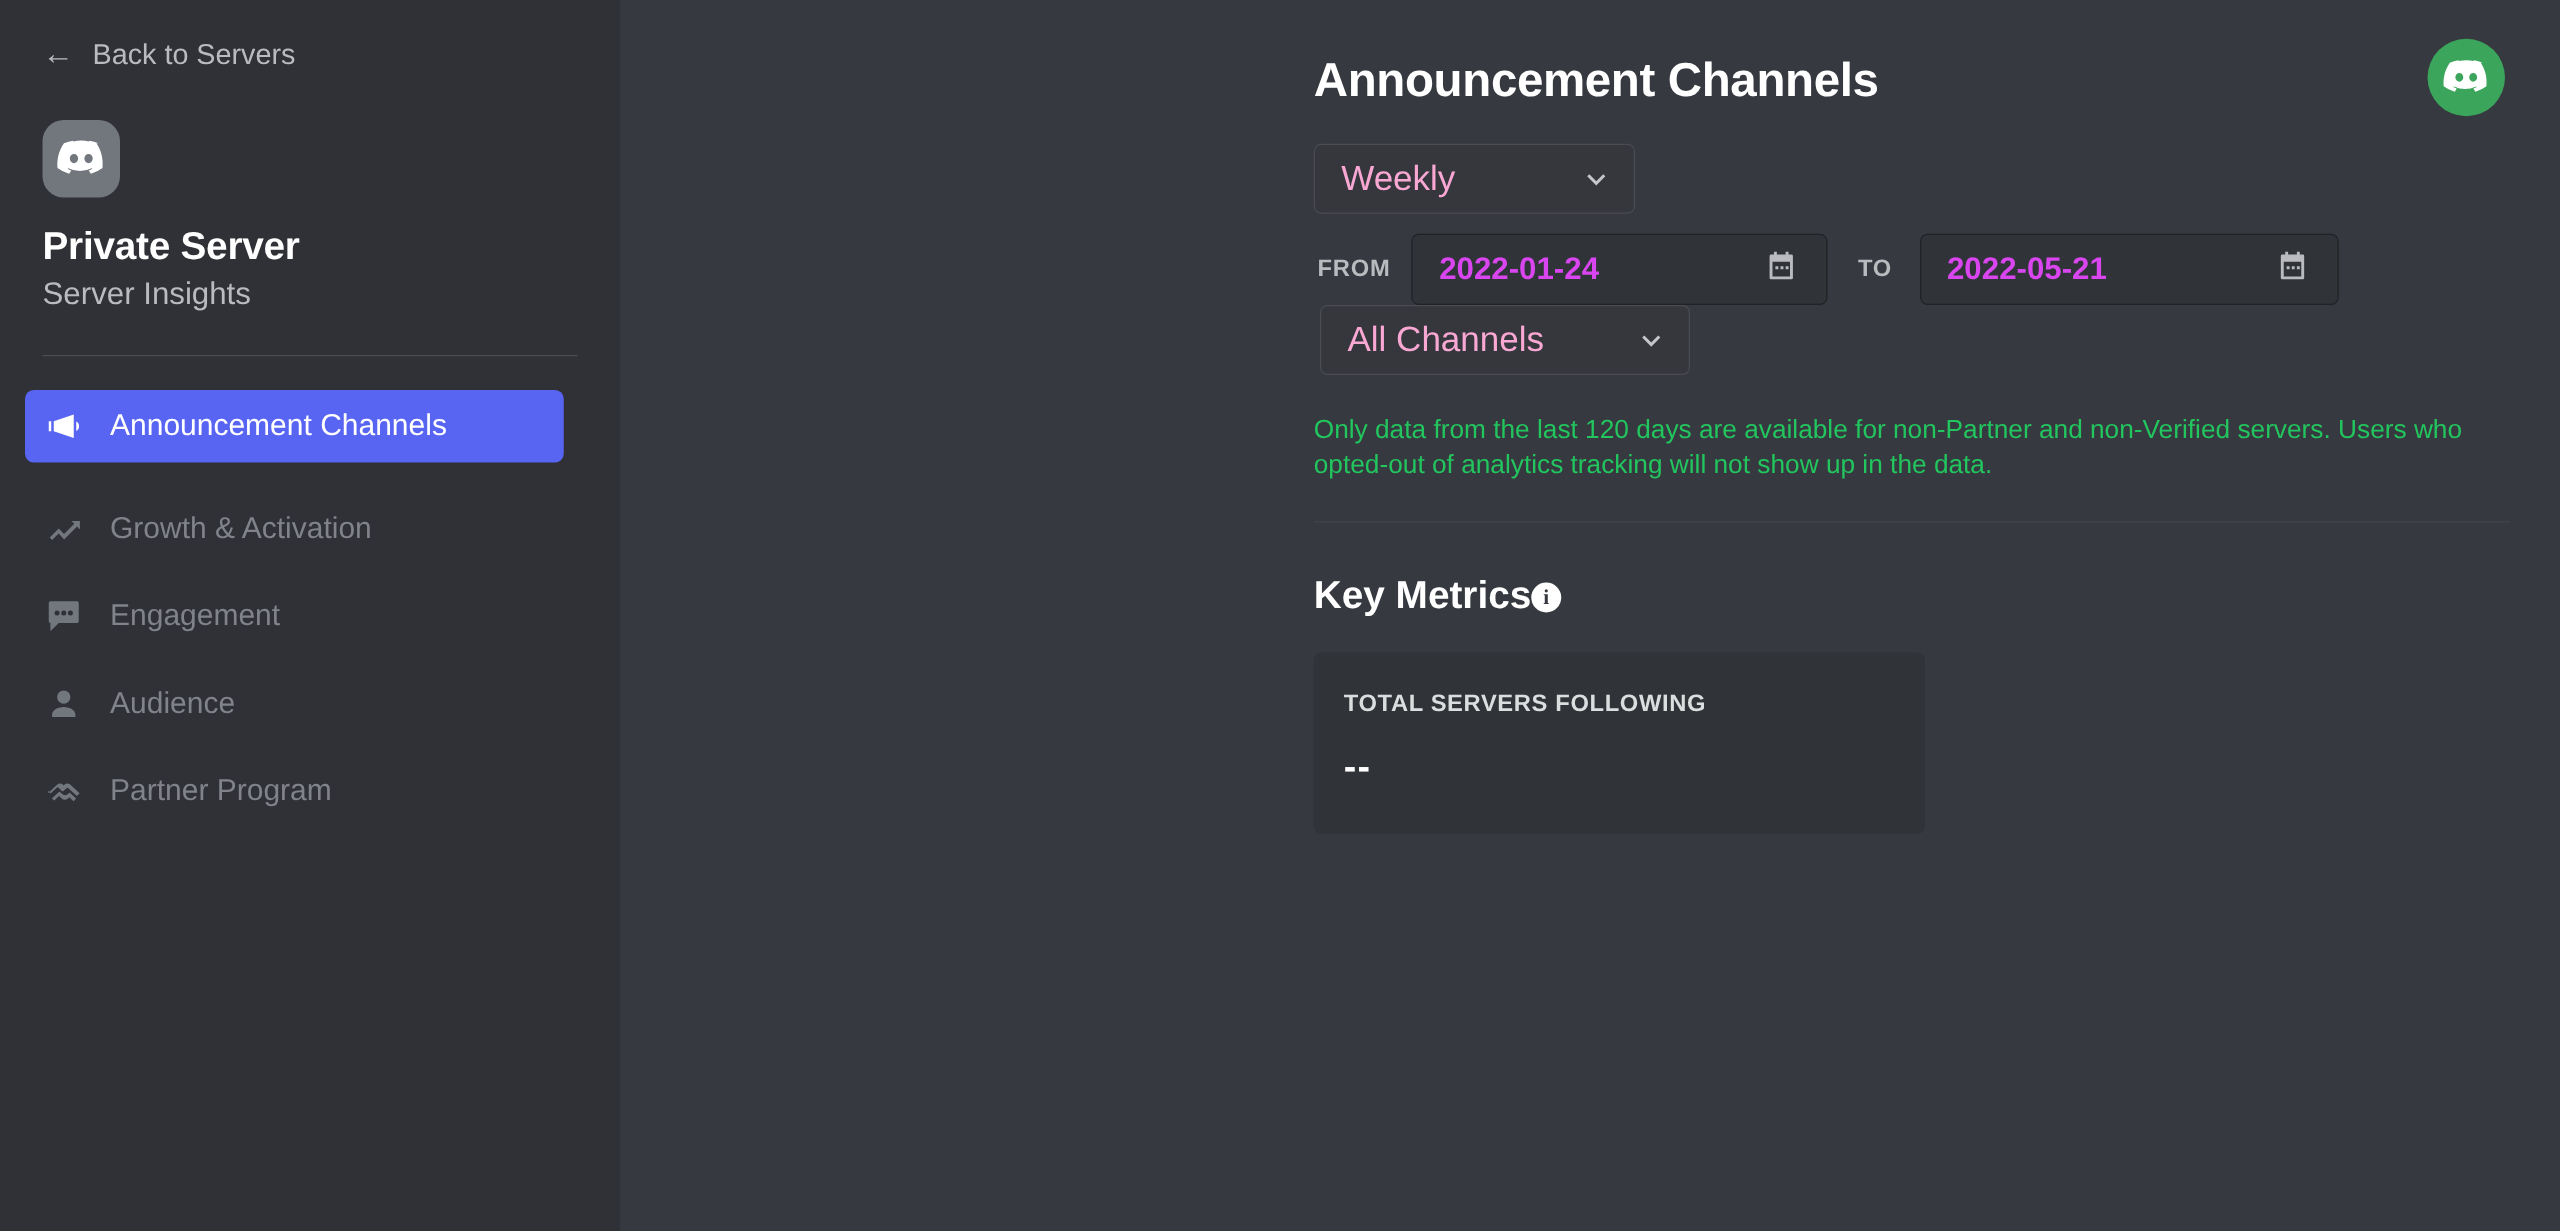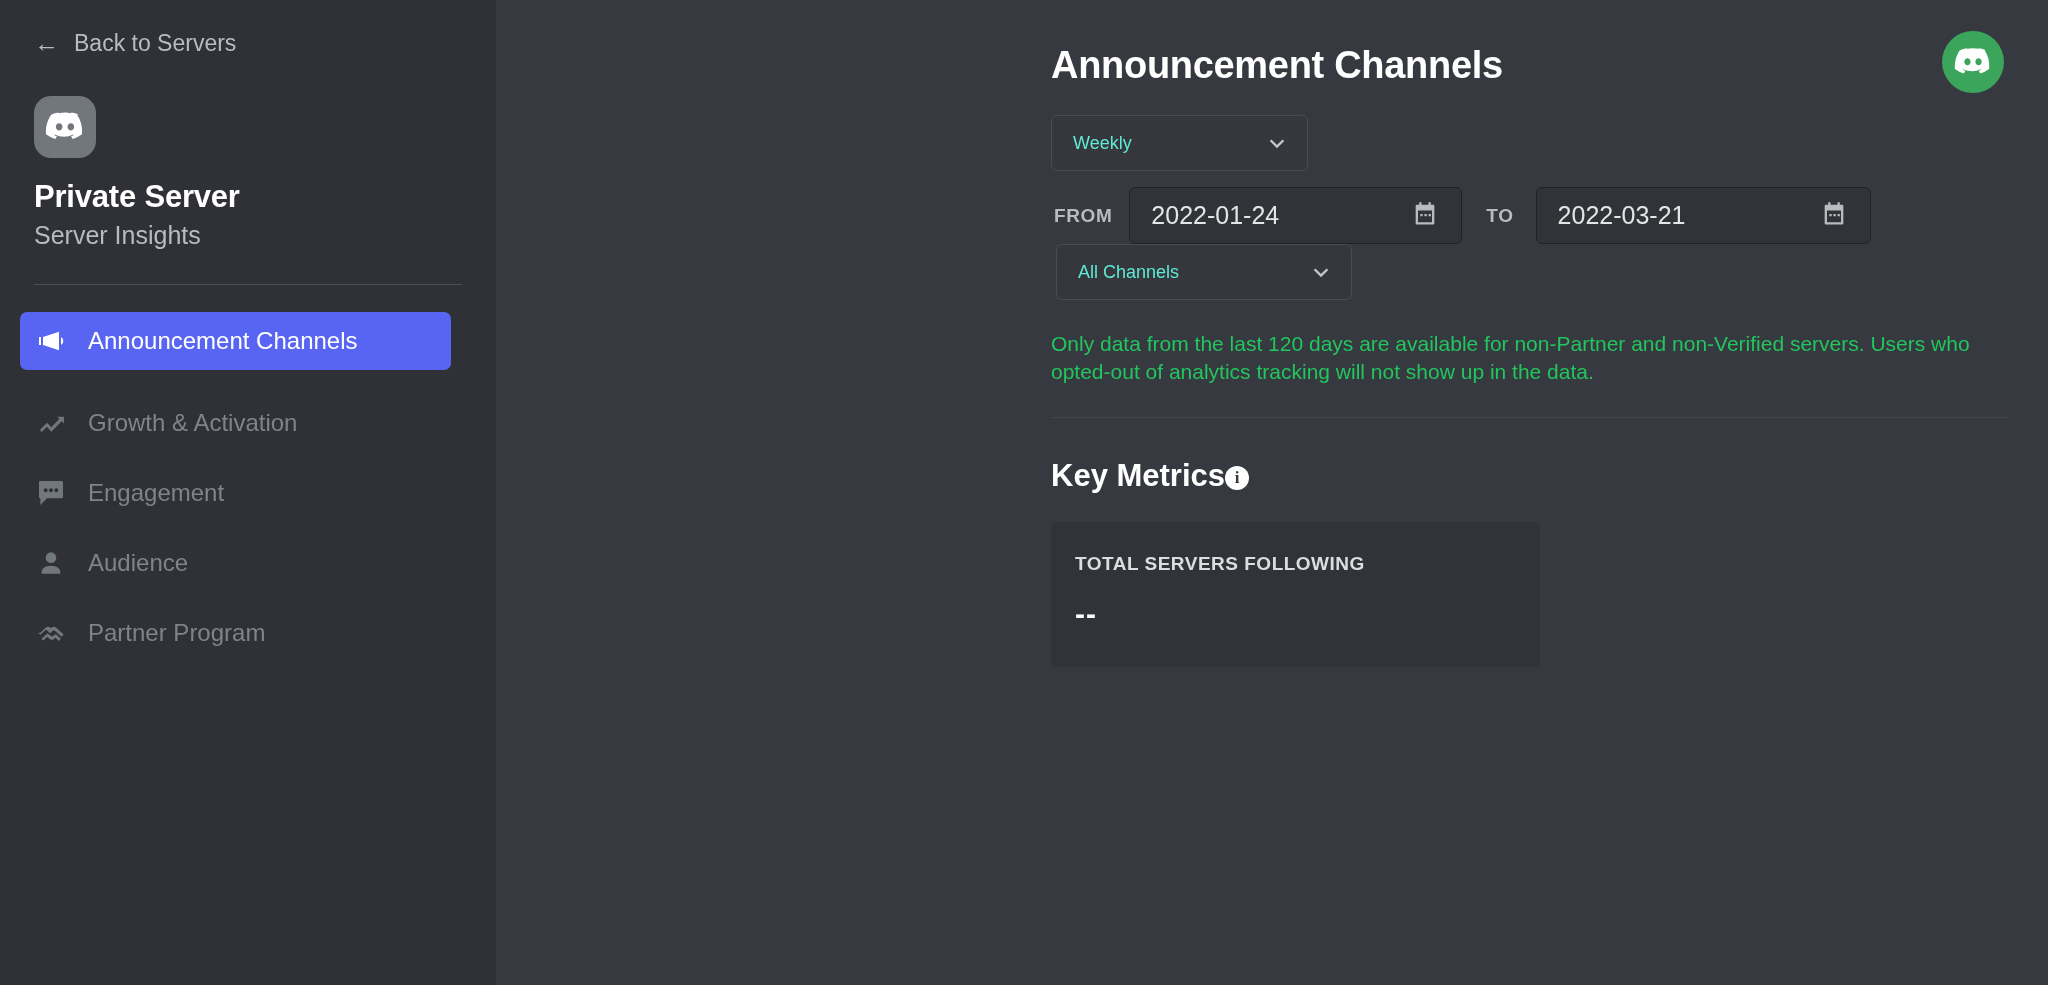--- a/index.html
+++ b/index.html
@@ -100,21 +100,21 @@
   .select {
     background: #35373d;
     border: 1px solid #4a4c52;
     border-radius: 6px;
     height: 56px;
     display: inline-flex; align-items: center;
     justify-content: space-between;
     padding: 0 19px 0 21px;
     cursor: pointer;
   }
-  .select-value { font-size: 18px; color: #5eead4; }
+  .select-value { font-size: 28px; color: #f9a8d4; }
   .chev { width: 22px; height: 22px; margin-left: 34px; }
   .chev svg { width: 22px; height: 22px; stroke: #c4c6c9; fill: none; stroke-width: 2.6; }
 
   .period-select { width: 257px; margin-top: 28px; }
   .channel-select { width: 296px; margin-left: 5px; }
 
   .date-row {
     display: flex; align-items: center;
     margin-top: 16px;
   }
@@ -129,21 +129,21 @@
     border: 1px solid #202225;
     border-radius: 6px;
     height: 57px;
     display: flex; align-items: center;
     justify-content: space-between;
     padding: 0 22px 0 21px;
     cursor: text;
   }
   .date-field.from { width: 333px; }
   .date-field.to { width: 335px; }
-  .date-value { font-size: 25px; color: #e5e5e5; }
+  .date-value { font-size: 25px; color: #d946ef; font-weight: bold; }
   .cal-icon svg { width: 28px; height: 28px; fill: #b9bbbe; }
 
   .disclaimer {
     margin-top: 30px;
     font-size: 21px; line-height: 1.35;
     color: #22c55e;
     max-width: 1450px;
   }
 
   .main-divider {
@@ -301,21 +301,21 @@
           <span class="cal-icon">
             <svg viewBox="0 0 24 24">
                 <path d="M7 2h2v2h6V2h2v2h2a1 1 0 0 1 1 1v15a1 1 0 0 1-1 1H5a1 1 0 0 1-1-1V5a1 1 0 0 1 1-1h2V2Zm-1 7v10h12V9H6Zm2 3h2v2H8v-2Zm3.5 0h2v2h-2v-2Zm3.5 0h2v2h-2v-2Z"></path>
               </svg>
           </span>
         </div>
 
         <span class="date-label to">TO</span>
 
         <div class="date-field to">
-          <span class="date-value">2022-03-21</span>
+          <span class="date-value">2022-05-21</span>
           <span class="cal-icon">
             <svg viewBox="0 0 24 24">
                 <path d="M7 2h2v2h6V2h2v2h2a1 1 0 0 1 1 1v15a1 1 0 0 1-1 1H5a1 1 0 0 1-1-1V5a1 1 0 0 1 1-1h2V2Zm-1 7v10h12V9H6Zm2 3h2v2H8v-2Zm3.5 0h2v2h-2v-2Zm3.5 0h2v2h-2v-2Z"></path>
               </svg>
           </span>
         </div>
       </div>
 
       
       <div class="select channel-select">

